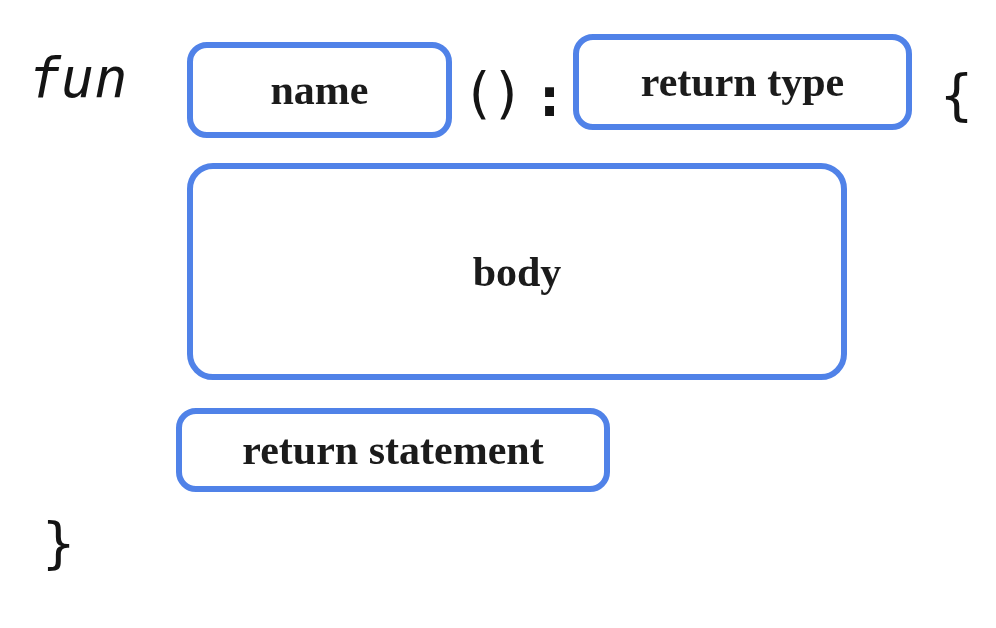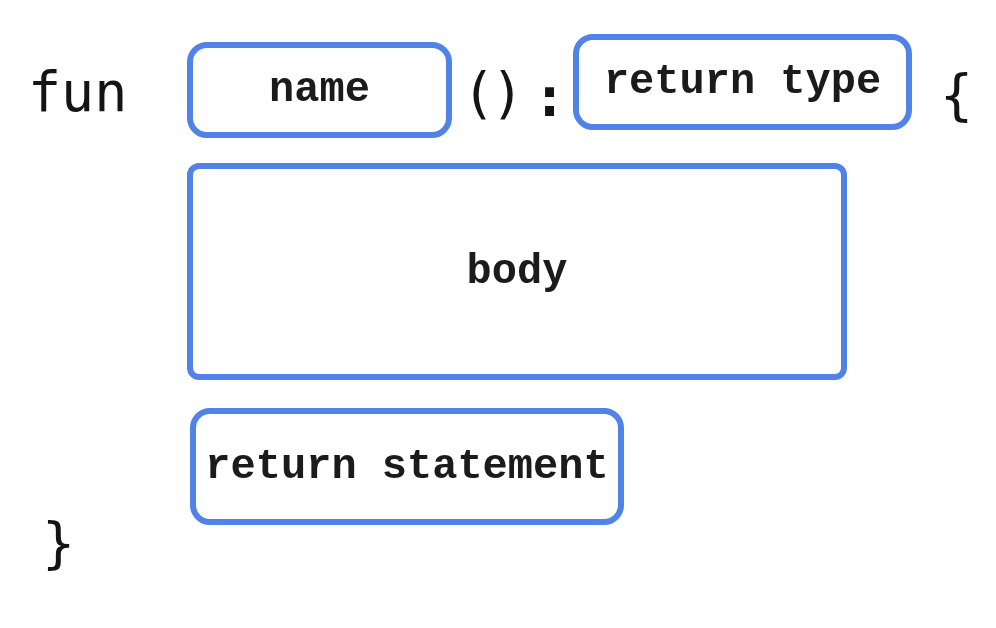--- a/index.html
+++ b/index.html
@@ -31,56 +31,56 @@
     position: absolute;
     box-sizing: border-box;
     border: 6px solid var(--accent, #5082E8);
     border-radius: 20px;
     background: #ffffff;
     display: flex;
     align-items: center;
     justify-content: center;
   }
   .slot-label {
-    font-family: Liberation Mono, monospace;
+    font-family: Liberation Serif, serif;
     font-size: 42px;
     font-weight: 700;
     color: #1b1b1b;
     letter-spacing: 0px;
     white-space: nowrap;
   }
   .slot.big {
-    border-radius: 12px;
+    border-radius: 26px;
   }
 </style>
 </head>
 <body>
 
 <div class="canvas">
 
-  <span class="mono" style="left:28px; top:65px;">fun</span>
+  <span class="mono" style="left:28px; top:51px;font-style:italic;">fun</span>
 
   <div class="slot" style="left:187px; top:42px; width:265px; height:96px;">
     <span class="slot-label">name</span>
   </div>
 
   <span class="mono" style="left:462px; top:66px;">(</span>
   <span class="mono" style="left:491px; top:66px;">)</span>
 
   <span class="mono heavy" style="left:533px; top:70px;">:</span>
 
   <div class="slot" style="left:573px; top:34px; width:339px; height:96px;">
     <span class="slot-label">return type</span>
   </div>
 
   <span class="mono" style="left:940px; top:68px;">{</span>
 
   <div class="slot big" style="left:187px; top:163px; width:660px; height:217px;">
     <span class="slot-label">body</span>
   </div>
 
-  <div class="slot" style="left:190px; top:408px; width:434px; height:117px;">
+  <div class="slot" style="left:176px; top:408px; width:434px; height:84px;">
     <span class="slot-label">return statement</span>
   </div>
 
   <span class="mono" style="left:42px; top:516px;">}</span>
 
 </div>
 
 </body></html>

